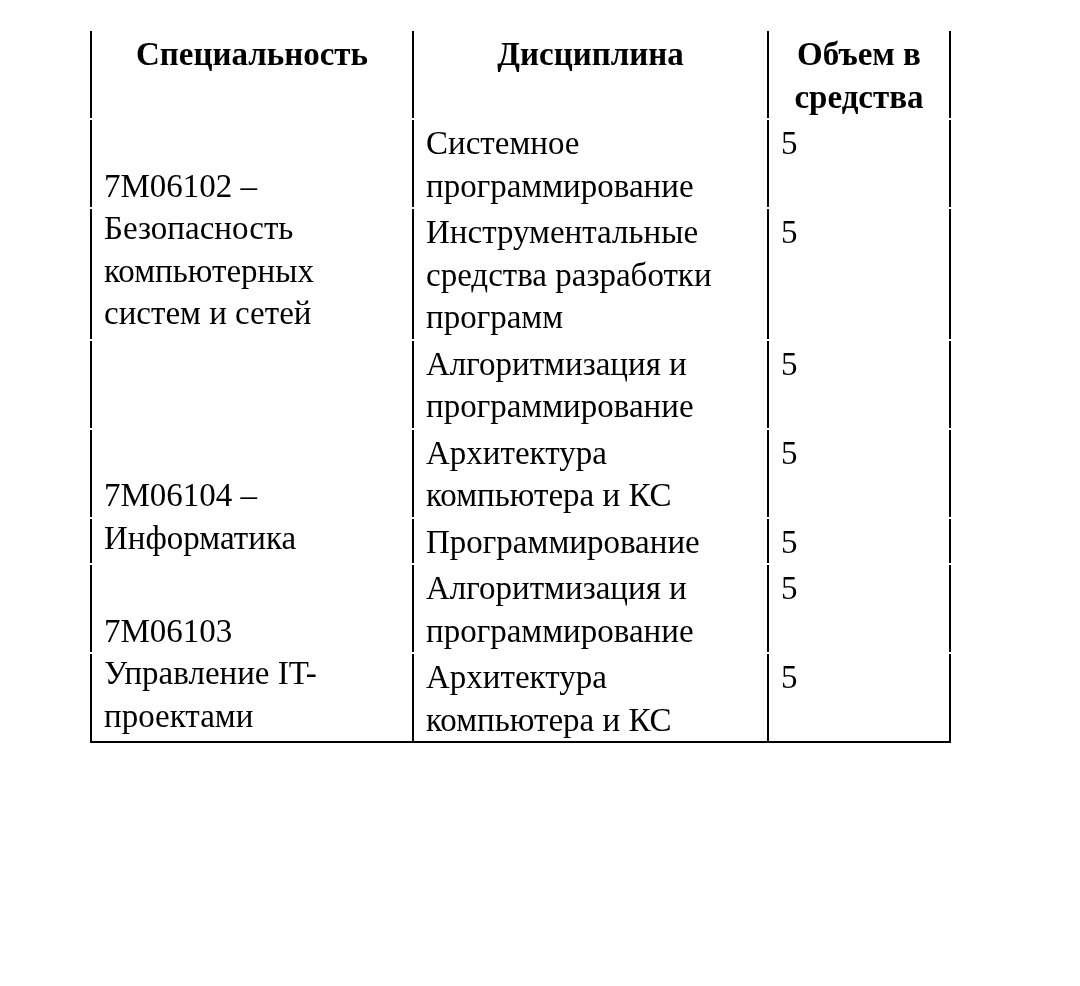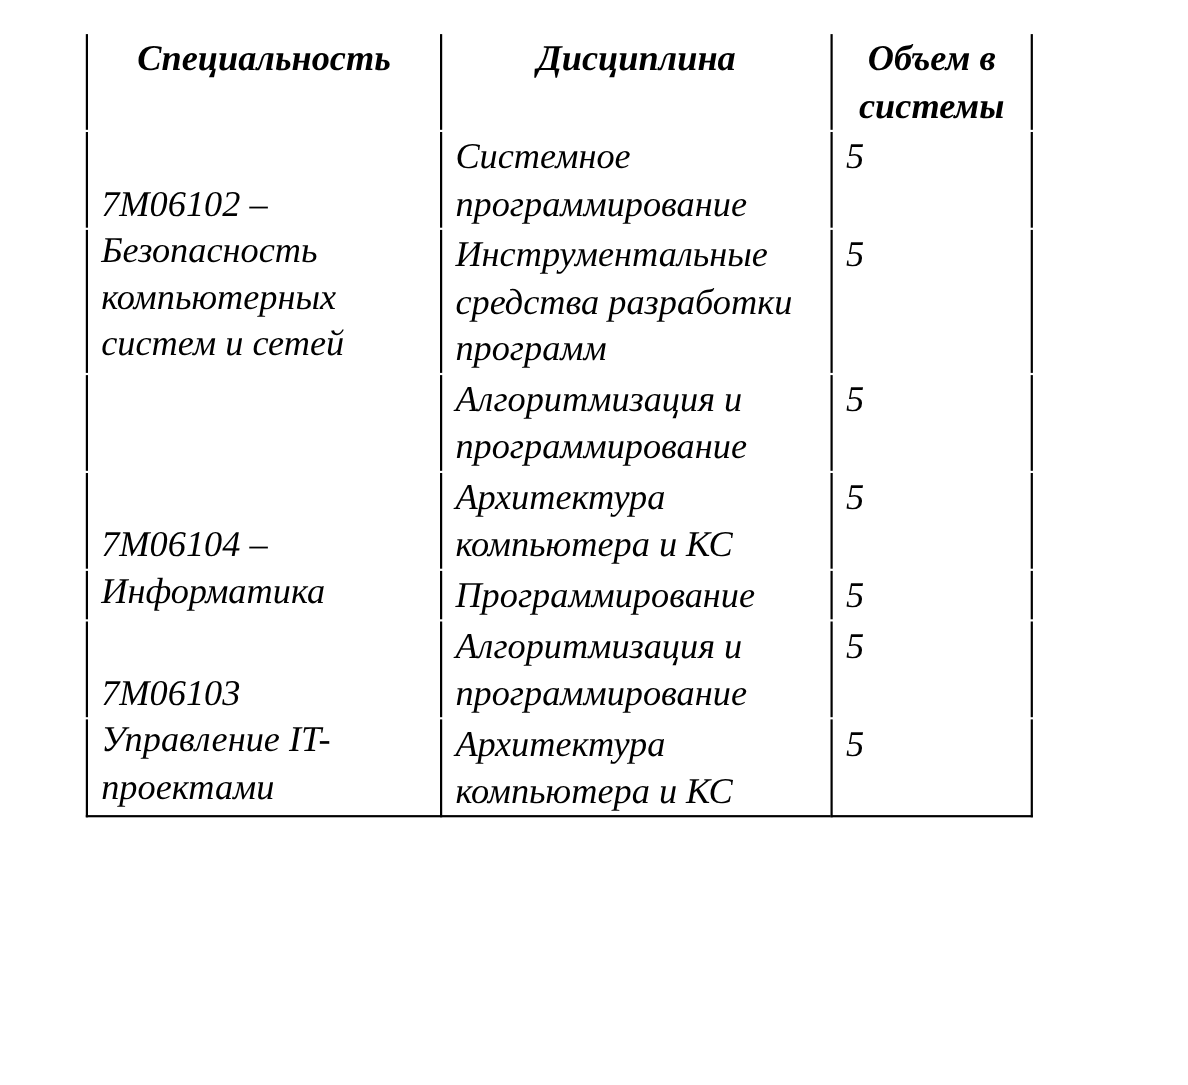--- a/index.html
+++ b/index.html
@@ -11,29 +11,28 @@
     position: relative;
     width: 1080px;
     height: 986px;
     background: #ffffff;
     overflow: hidden;
     font-family: "Liberation Serif", "DejaVu Serif", serif;
     color: #000000;
   }
   table.doc-table {
     position: absolute;
-    left: 78px;
+    left: 90px;
     top: 29px;
     width: 861px;
     table-layout: fixed;
     border-collapse: separate;
     border-spacing: 0 2px; 
     font-size: 33px;
     line-height: 42.5px;
-    font-style: italic;
   }
   col.c1 { width: 322px; }
   col.c2 { width: 355px; }
   col.c3 { width: 184px; }
   th, td {
     box-sizing: border-box;
     vertical-align: top;
     padding: 2px 10px 0 12px;
     border-left: 2px solid #000000;
     white-space: pre-line;
@@ -71,21 +70,21 @@
       <col class="c1">
         <col class="c2">
         <col class="c3">
     </colgroup>
 
     <tbody>
         <tr class="rh-82">
       <th class="col1">Специальность</th>
       <th class="col2">Дисциплина</th>
       <th class="col3">Объем в
-системы</th>
+средства</th>
     </tr>
 
     <tr class="rh-83">
       <td class="col1">
         <div class="h0"><div>7М06102 –
 Безопасность
 компьютерных
 систем и сетей</div></div>
       </td>
       <td class="col2">Системное

